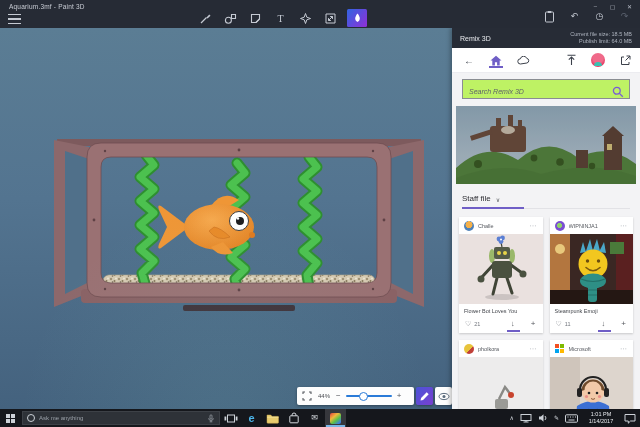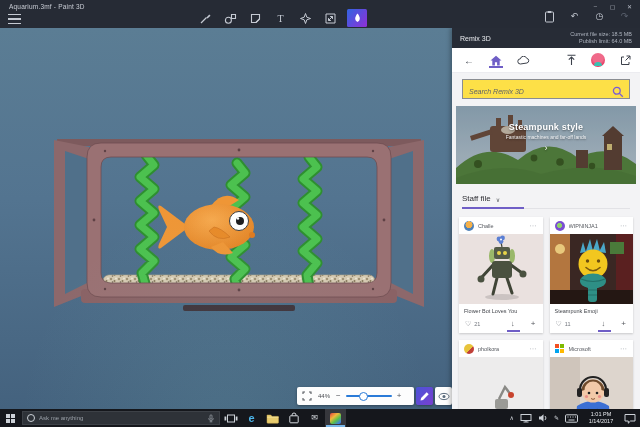--- a/index.html
+++ b/index.html
@@ -50,21 +50,21 @@
  box-shadow:-2px 0 4px rgba(0,0,0,.25);z-index:4}
 .p-head{height:20px;background:#272c36;display:flex;align-items:center;justify-content:space-between;padding:0 8px}
 .p-title{font-size:7px;color:#e8eaee}
 .fileinfo{text-align:right;font-size:5.5px;line-height:1.25;color:#aeb4bf}
 .p-nav{height:25px;background:#fff;display:flex;align-items:center;padding:0 8px 0 10px;gap:13px;border-bottom:1px solid #ececf0}
 .nav-ic{position:relative;display:flex;align-items:center;justify-content:center;width:14px;height:16px;color:#3c414b;font-size:10px}
 .nav-ic.active::after{content:"";position:absolute;left:0;bottom:0;width:14px;height:2px;background:#6f5ec6}
 .p-nav .spacer{flex:1}
 .p-avatar{width:14px;height:14px;border-radius:50%;background:radial-gradient(circle at 50% 35%,#f06a8a 0 45%,#e63b63 70%);position:relative;overflow:hidden}
 .p-avatar::after{content:"";position:absolute;left:3px;bottom:1px;width:8px;height:4px;border-radius:4px 4px 0 0;background:#39c2b2}
-.searchbox{position:relative;margin:6px 10px 0;height:20px;background:#fde047;border:1px solid #8a8d92}
+.searchbox{position:relative;margin:6px 10px 0;height:20px;background:#bef264;border:1px solid #8a8d92}
 .searchbox input{width:100%;height:100%;border:0;outline:none;background:transparent;padding:0 20px 0 6px;font-size:7px;font-family:"Liberation Sans",sans-serif;color:#333}
 .searchbox input::placeholder{font-style:italic;color:#5f6269}
 .searchbox .mag{position:absolute;right:5px;top:4px}
 .banner{position:relative;margin:7px 4px 0;width:180px;height:78px;overflow:hidden;cursor:pointer}
 .banner svg{position:absolute;left:0;top:0}
 .banner-text{position:absolute;left:0;top:16px;width:100%;text-align:center;color:#fff;z-index:2}
 .banner-title{font-size:9px;font-weight:bold;letter-spacing:.2px;text-shadow:0 1px 2px rgba(0,0,0,.45)}
 .banner-sub{font-size:5px;margin-top:2px;color:rgba(255,255,255,.92);text-shadow:0 1px 2px rgba(0,0,0,.45)}
 .banner-chev{font-size:9px;margin-top:4px;line-height:1;text-shadow:0 1px 2px rgba(0,0,0,.45)}
 .section-head{position:relative;margin:10px 10px 0;padding-bottom:5px;border-bottom:1px solid #e2e2e6;display:flex;align-items:center;gap:5px}
@@ -350,25 +350,20 @@
         </g>
         <rect x="151" y="38" width="5" height="6" fill="#d8c27a"></rect>
         <g fill="#39571f">
           <circle cx="22" cy="58" r="4"></circle>
             <circle cx="78" cy="52" r="3.4"></circle>
             <circle cx="104" cy="56" r="3.8"></circle>
             <circle cx="136" cy="60" r="3.2"></circle>
         </g>
         <rect width="180" height="78" fill="rgba(20,30,40,.12)"></rect>
       </svg>
-      <div class="banner-text">
-        <div class="banner-title">Steampunk style</div>
-        <div class="banner-sub">Fantastic machines and far-off lands</div>
-        <div class="banner-chev">›</div>
-      </div>
     </div>
 
     <div class="section-head">
       <span class="sp-label">Staff file</span>
       <span class="sp-chev">∨</span>
     </div>
 
     <div class="cards">
 
       <article class="card">

